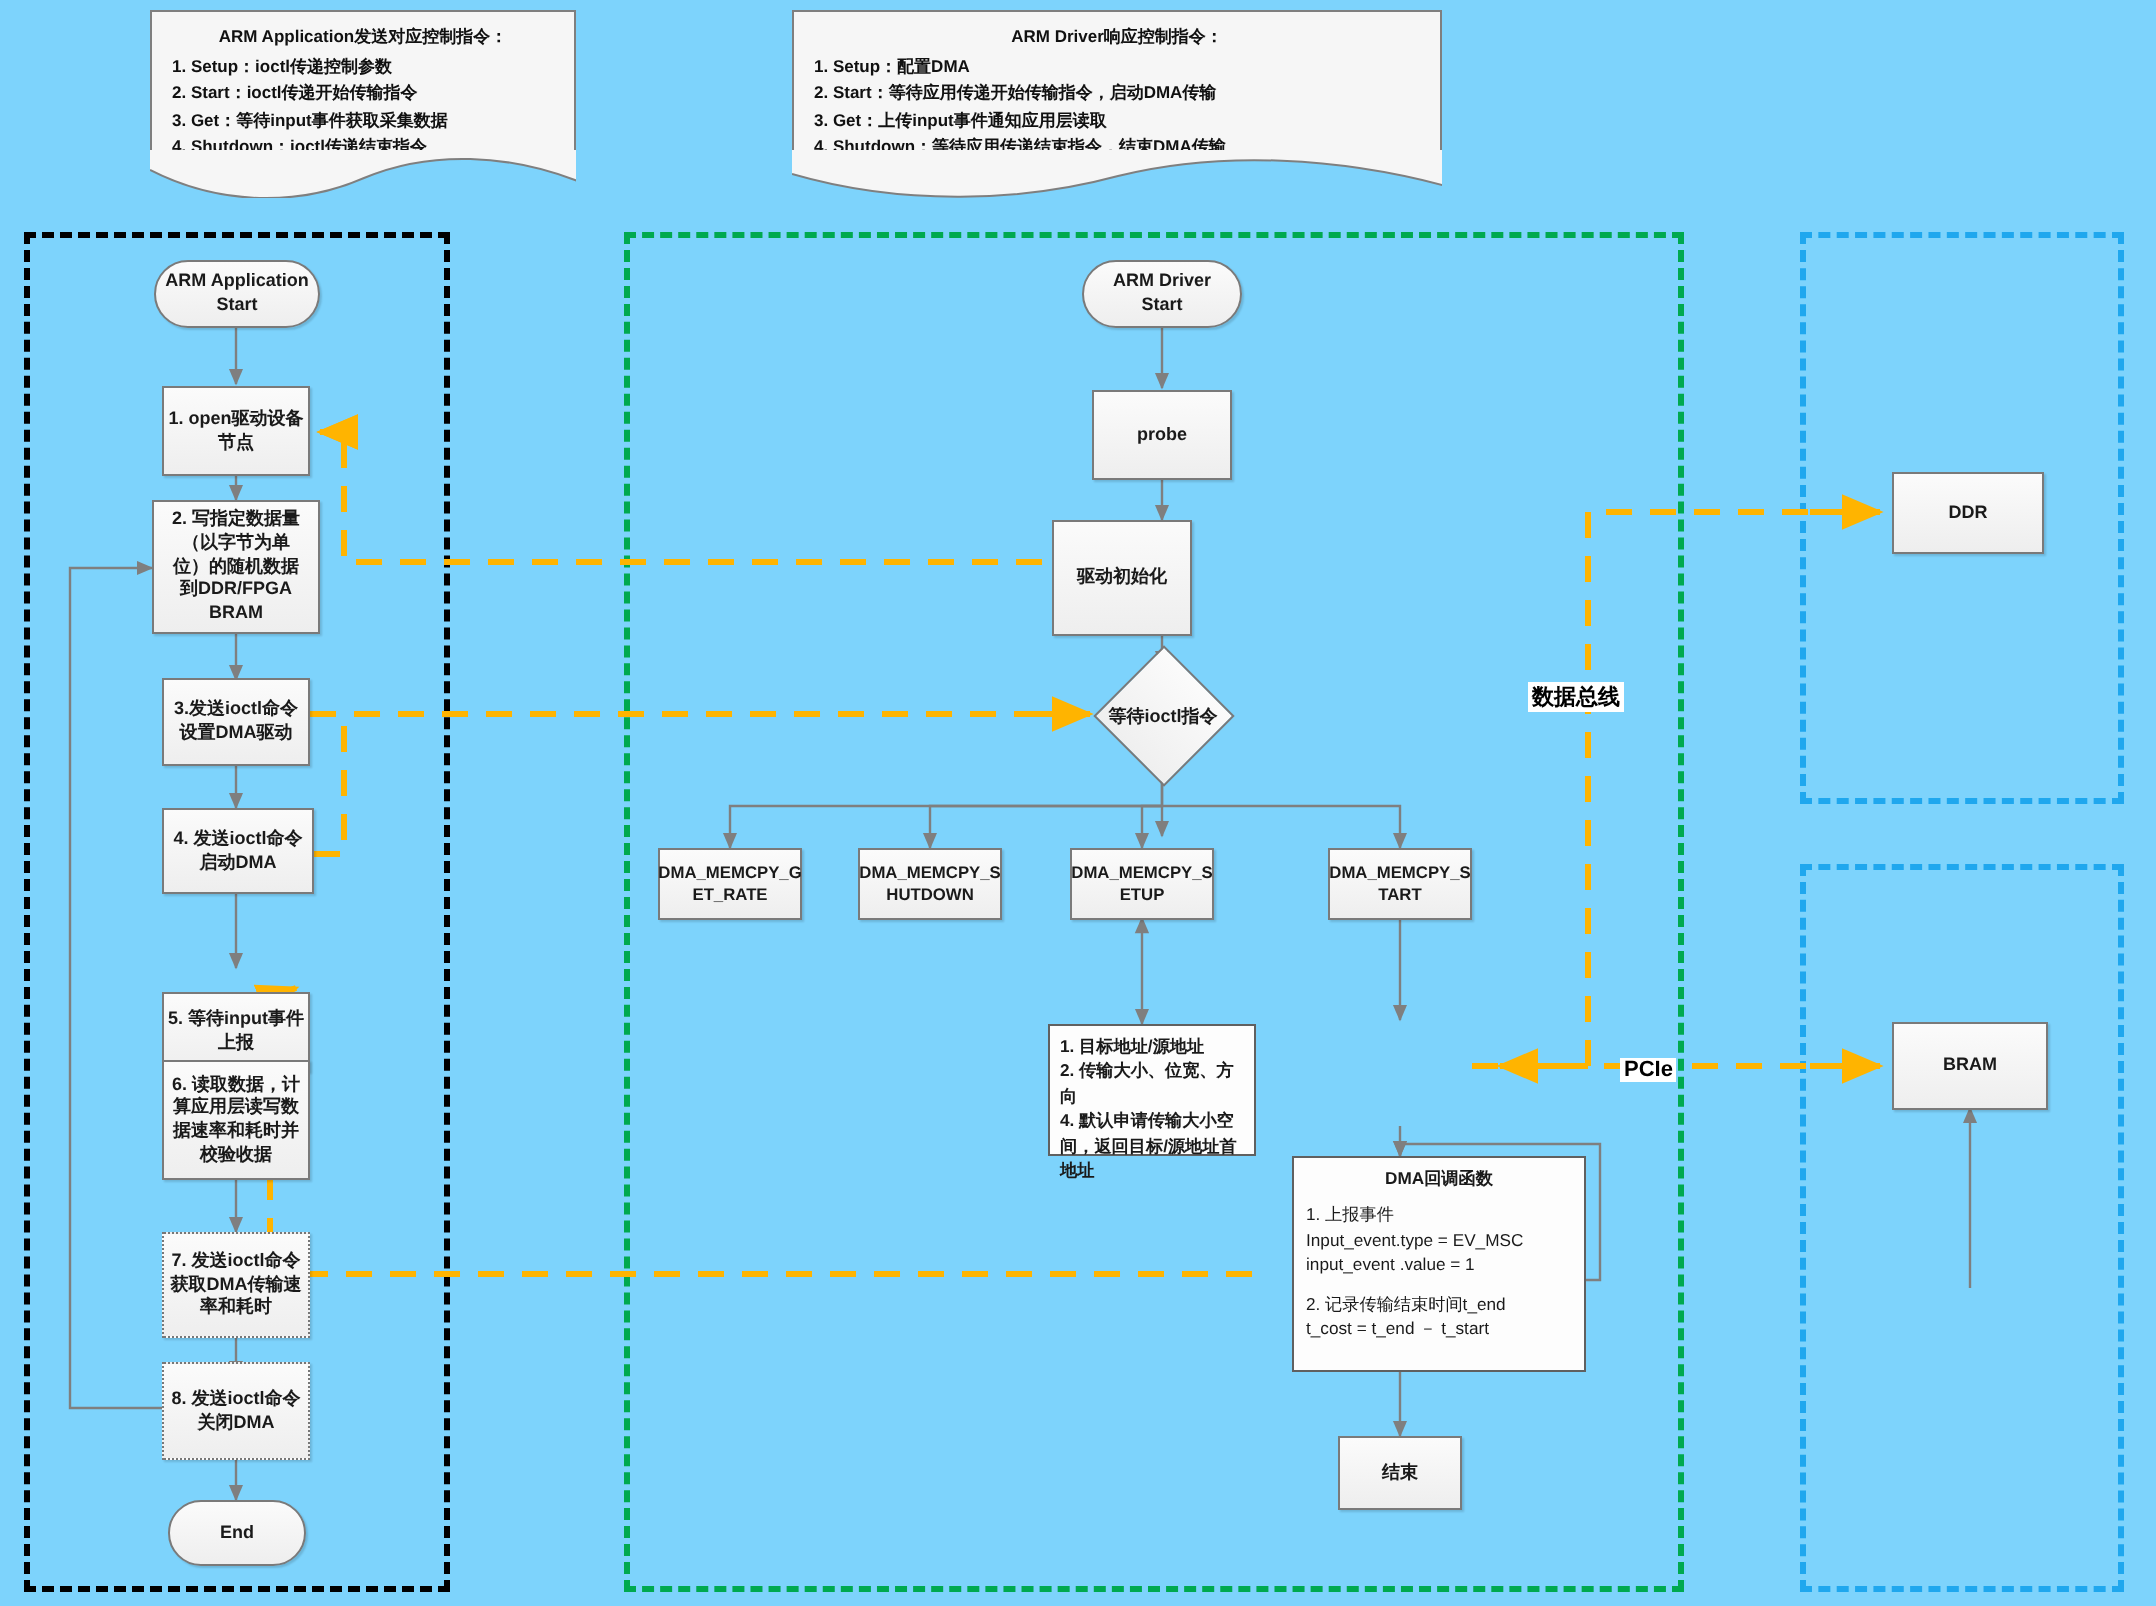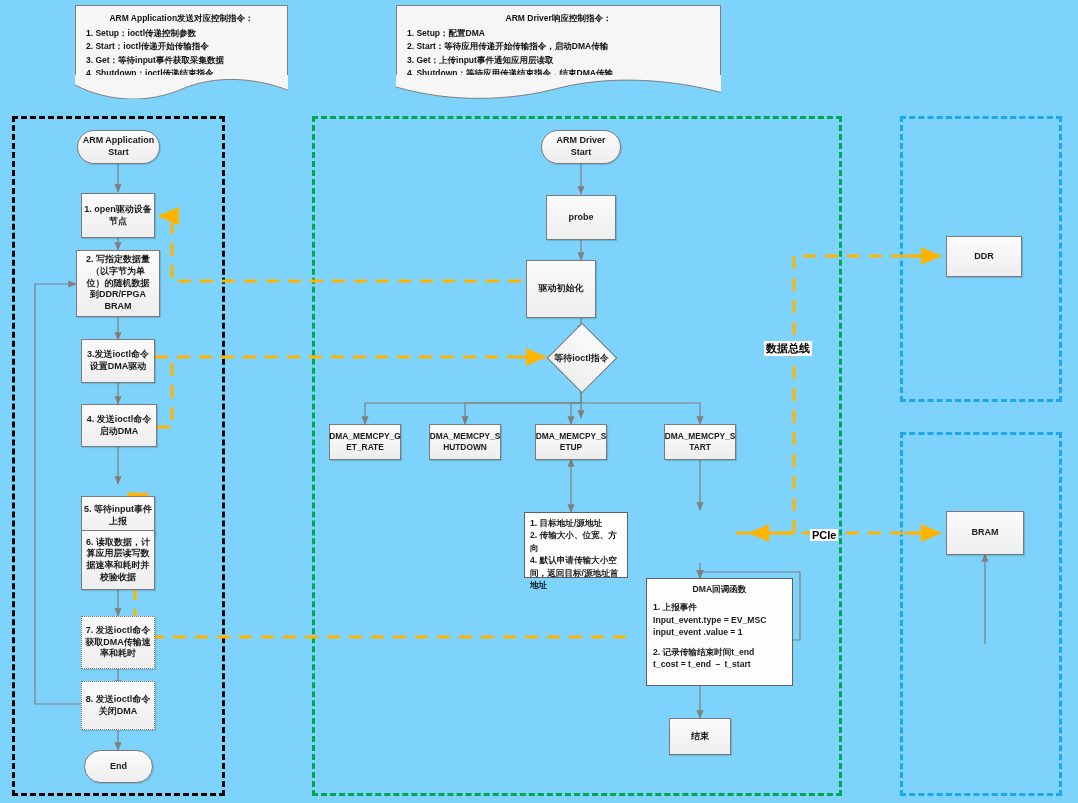--- a/index.html
+++ b/index.html
@@ -89,21 +89,21 @@
     background: #fdfdfd;
     box-shadow: none;
     border: 1px solid #606060;
   }
   .node.callback .cb-title {
     display: block;
     text-align: center;
     font-weight: bold;
     margin-bottom: 6px;
   }
-  .node.callback .cb-line { display: block; font-weight: bold; }
+  .node.callback .cb-line { display: block; font-weight: normal; }
   .node.callback .cb-gap { display: block; height: 7px; }
 
   
   .diamond {
     position: absolute;
     display: flex; align-items: center; justify-content: center;
   }
   .diamond .dshape {
     position: absolute; inset: 0;
     background: linear-gradient(#fbfbfb, #efefef);

